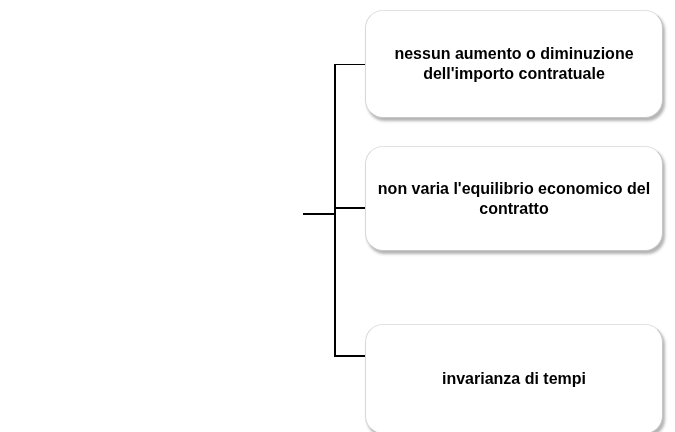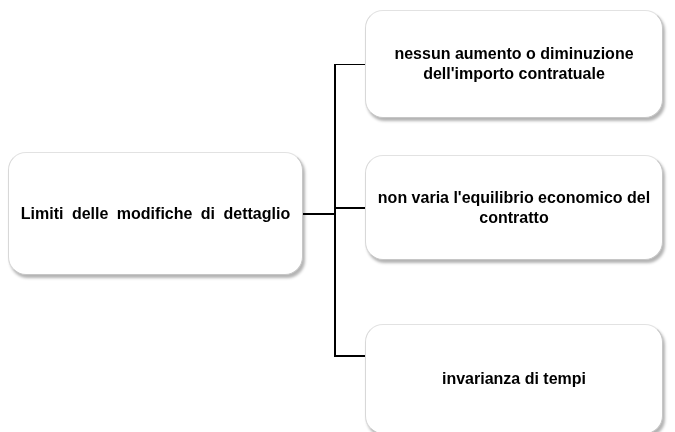--- a/index.html
+++ b/index.html
@@ -40,42 +40,39 @@
     width: 295px;
     height: 123px;
     word-spacing: 4px;
     white-space: nowrap;
   }
   .node-branch {
     left: 365px;
     width: 298px;
   }
   .node-branch-1 { top: 10px;  height: 108px; }
-  .node-branch-2 { top: 155px; height: 105px; }
+  .node-branch-2 { top: 146px; height: 105px; }
   .node-branch-3 { top: 300px; height: 110px; margin-top: 24px; }
   .line {
     position: absolute;
     background: #000000;
   }
   .line-h { height: 1.5px; }
   .line-v { width: 1.5px; }
   .conn-root   { left: 303px; top: 213px;   width: 32px; }
   .conn-trunk  { left: 334px; top: 63.5px;  height: 293px; }
   .conn-stub-1 { left: 335px; top: 63.5px;  width: 30px; }
   .conn-stub-2 { left: 335px; top: 207px;   width: 30px; }
   .conn-stub-3 { left: 335px; top: 355px;   width: 30px; }
 </style>
 </head>
 <body>
 
 <div class="canvas">
 
-  <div class="node node-root">
-    <span>Limiti delle modifiche di dettaglio</span>
-  </div>
 
   <div class="line line-h conn-root"></div>
   <div class="line line-v conn-trunk"></div>
   <div class="line line-h conn-stub-1"></div>
   <div class="line line-h conn-stub-2"></div>
   <div class="line line-h conn-stub-3"></div>
 
   <div class="node node-branch node-branch-1">
     <span>nessun aumento o diminuzione dell'importo contratuale</span>
   </div>

